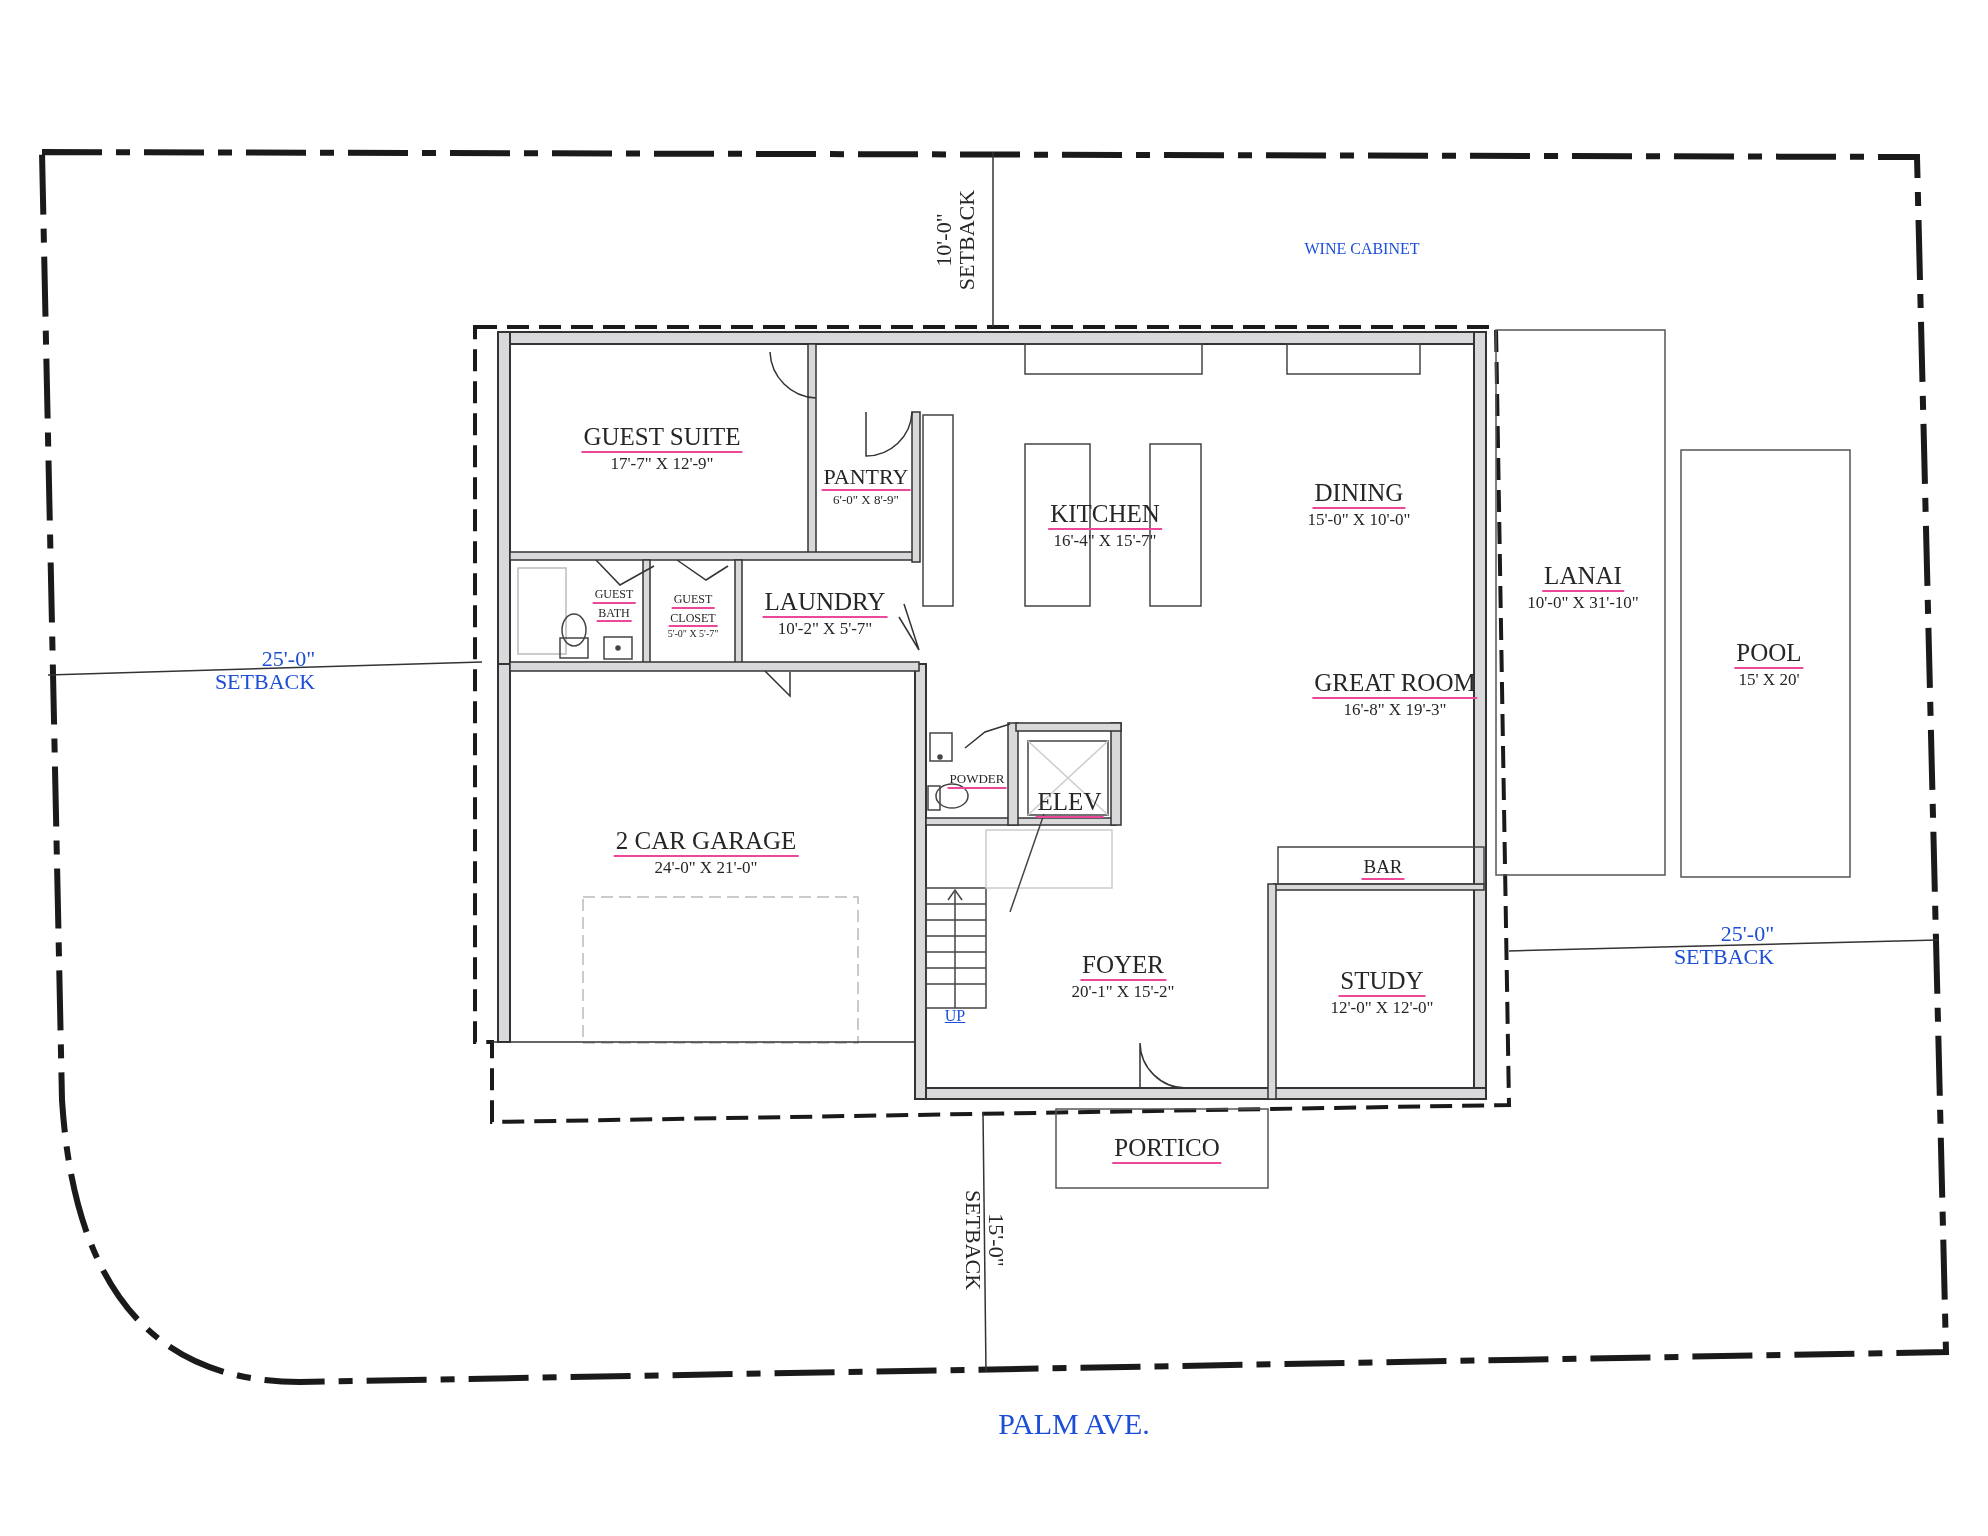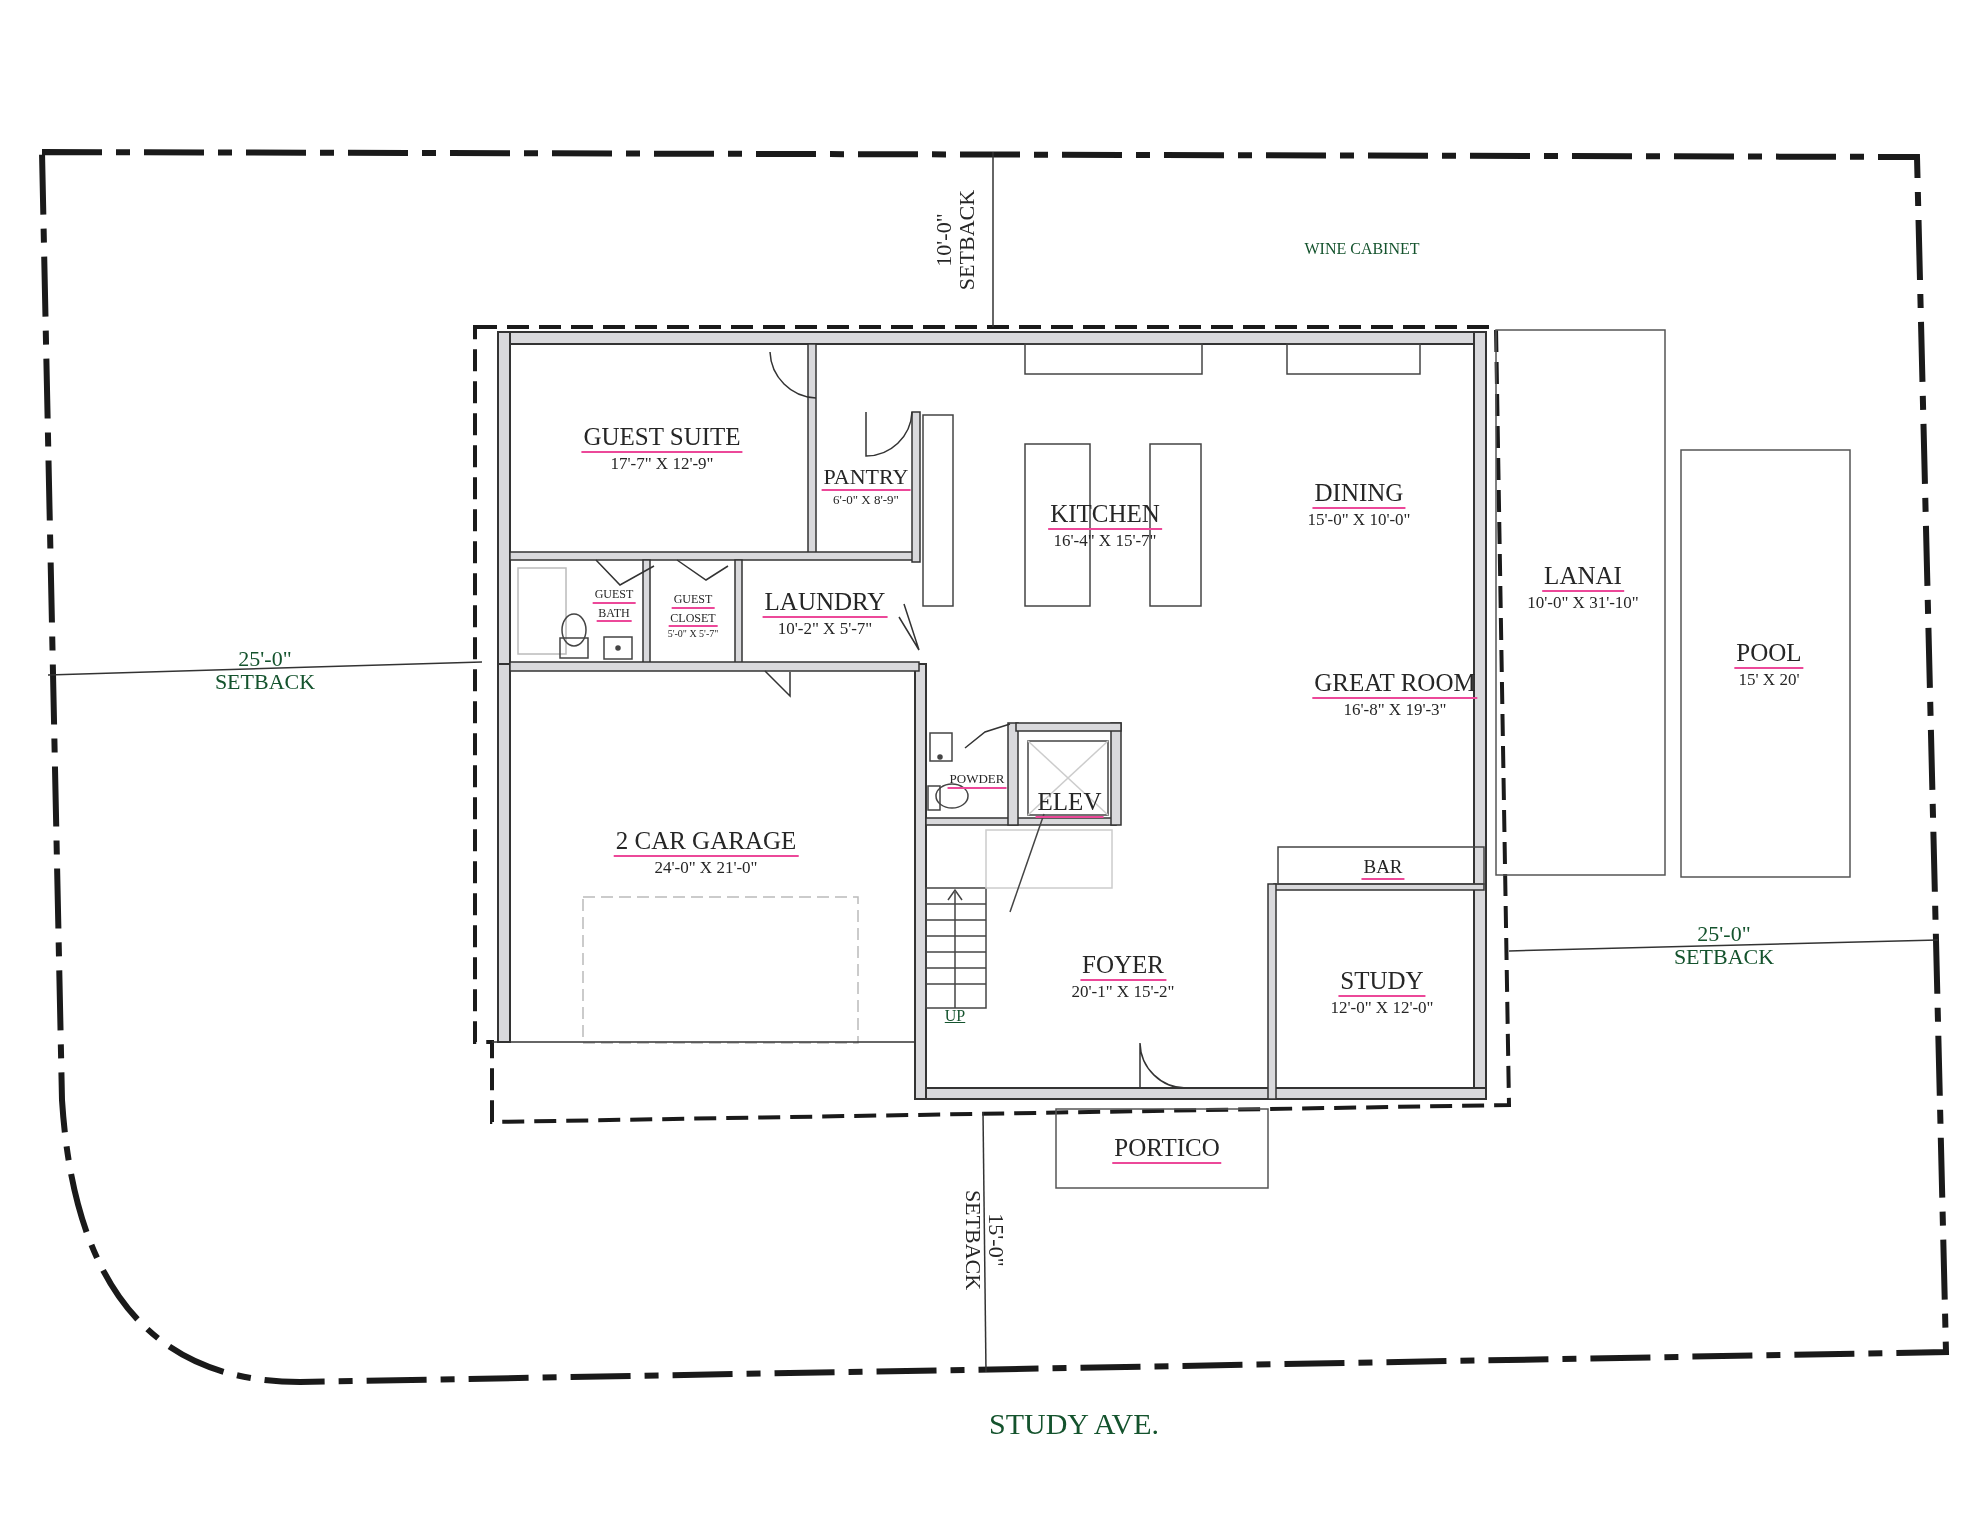--- a/index.html
+++ b/index.html
@@ -7,21 +7,21 @@
   svg { position:absolute; left:0; top:0; }
   .lbl { position:absolute; transform:translate(-50%,0); text-align:center; white-space:nowrap; line-height:1.05; color:#262626; }
   .lbl .name { display:inline-block; border-bottom:2px solid #ec4899; padding:0 2px 1px; }
   .lbl .dim { display:block; margin-top:2px; }
   .big .name { font-size:25px; }
   .big .dim { font-size:17px; }
   .med .name { font-size:22px;text-align:right; }
   .med .dim { font-size:15px; }
   .sm .name { font-size:12px; }
   .sm .dim { font-size:10px; }
-  .plain { position:absolute; white-space:nowrap; color:#14532d; text-align:center; line-height:1.05; }
+  .plain { position:absolute; white-space:nowrap; color:#1d4ed8; text-align:right; line-height:1.05; }
   .vert { position:absolute; white-space:nowrap; color:#262626; text-align:center; line-height:1.05; font-size:22px; }
 </style>
 </head>
 <body>
 
 <svg width="1988" height="1536" viewBox="0 0 1988 1536" xmlns="http://www.w3.org/2000/svg">
 
   <g fill="none" stroke="#1a1a1a" stroke-width="6" stroke-dasharray="60 14 14 14">
     <path d="M42 152 L1917 157 L1946 1352 L300 1382 Q80 1382 62 1100 L42 152 Z"></path>
   </g>
@@ -224,13 +224,13 @@
   <span class="name">STUDY</span>
   <span class="dim">12'-0" X 12'-0"</span>
 </div>
 
 <div class="lbl big" style="left:1167px; top:1135px;">
   <span class="name">PORTICO</span>
 </div>
 
 <div class="plain" style="left:955px; top:1008px; transform:translateX(-50%); font-size:16px;text-decoration:underline;">UP</div>
 
-<div class="plain" style="left:1074px; top:1408px; transform:translateX(-50%); font-size:30px;">STUDY AVE.</div>
+<div class="plain" style="left:1074px; top:1408px; transform:translateX(-50%); font-size:30px;">PALM AVE.</div>
 
 </body></html>

